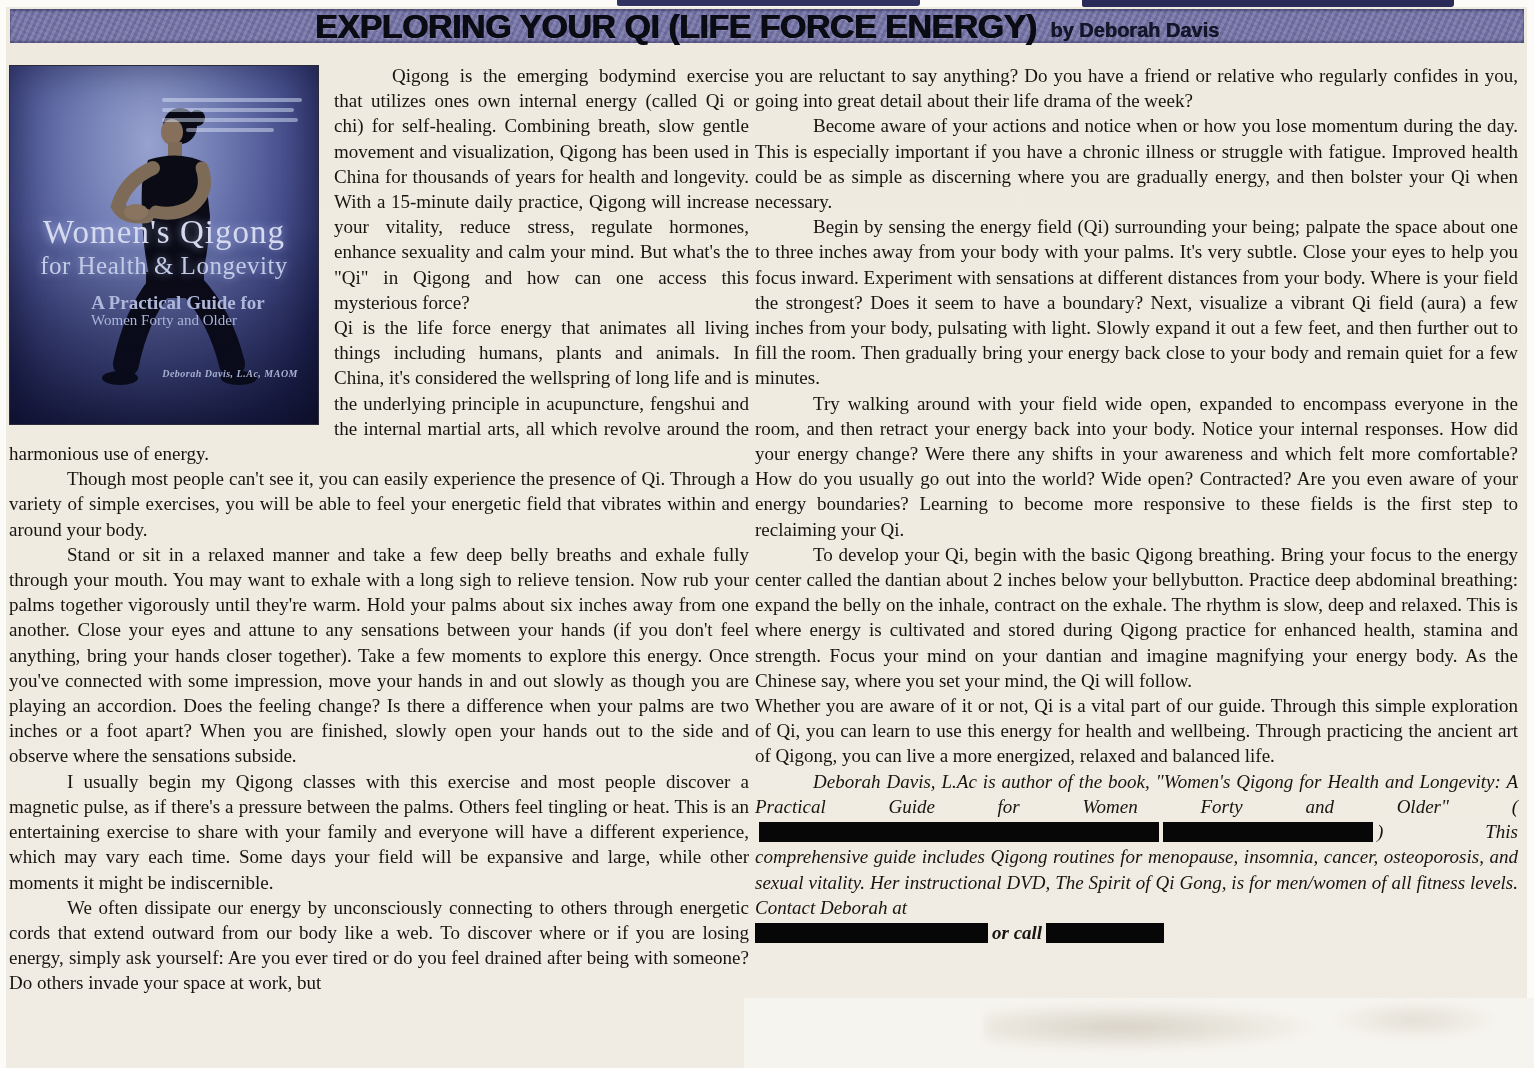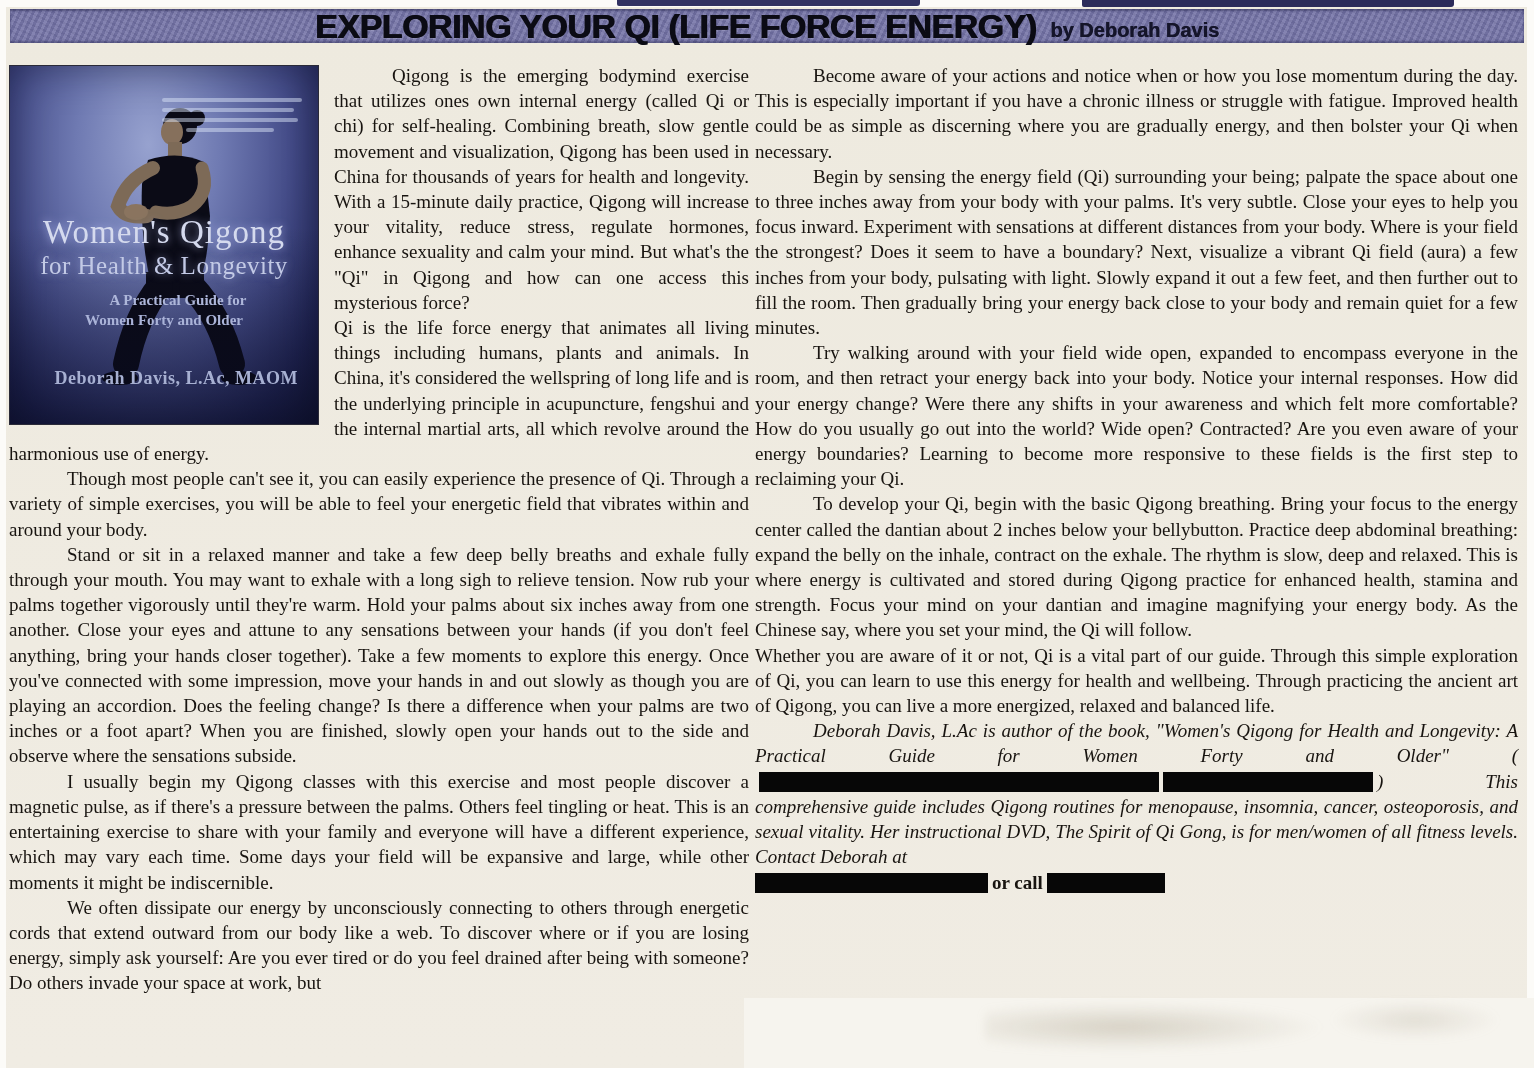--- a/index.html
+++ b/index.html
@@ -81,39 +81,39 @@
   .cover-figure{position:absolute;inset:0;}
   .cover-text{position:absolute;left:0;right:0;text-align:center;}
   .cover-title1{
     top:148px;font-size:33px;color:#d5daee;letter-spacing:1px;
     text-shadow:0 0 9px rgba(190,202,255,0.65);
   }
   .cover-title2{
     top:186px;font-size:25px;color:#c3cae6;letter-spacing:0.5px;
     text-shadow:0 0 8px rgba(190,202,255,0.55);
   }
-  .cover-sub1{top:226px;font-size:15px;font-weight:bold;color:#aeb7da;padding-left:28px;}
-  .cover-sub2{top:246px;font-size:15px;font-weight:bold;color:#aab3d8;text-align:center;}
+  .cover-sub1{top:226px;font-size:19px;font-weight:bold;color:#aeb7da;padding-left:28px;}
+  .cover-sub2{top:246px;font-size:15px;font-weight:normal;color:#aab3d8;text-align:center;}
   .cover-author{
-    position:absolute;right:20px;top:302px;font-size:18px;font-weight:bold;
-    color:#a7b0d2;letter-spacing:0.5px;
+    position:absolute;right:20px;top:302px;font-size:10px;font-weight:bold;
+    color:#a7b0d2;letter-spacing:0.5px;font-style:italic;
   }
 
   
   .bio{font-style:italic;}
   .redact{
     display:inline-block;height:20px;background:#070707;
     vertical-align:-4px;margin:0 4px;
   }
   .r1{width:400px;}
   .r2{width:210px;margin-left:0;}
   .r3{width:233px;margin-left:0;}
   .r4{width:118px;}
   .bio-tail{
-    font-size:19px;line-height:25.2px;font-weight:bold;color:#181410;
+    font-size:19px;line-height:25.2px;font-weight:bold;font-style:italic;color:#181410;
   }
 </style>
 </head>
 <body>
 
 <div class="paper"></div>
 <div class="light-zone"></div>
 <div class="smudge"></div>
 <div class="smudge2"></div>
 <div class="artifact a1"></div>
@@ -168,20 +168,21 @@
 
   <p class="indent">Qigong is the emerging bodymind exercise that utilizes ones own internal energy (called Qi or chi) for self-healing. Combining breath, slow gentle movement and visualization, Qigong has been used in China for thousands of years for health and longevity. With a 15-minute daily practice, Qigong will increase your vitality, reduce stress, regulate hormones, enhance sexuality and calm your mind. But what's the "Qi" in Qigong and how can one access this mysterious force?</p>
   <p>Qi is the life force energy that animates all living things including humans, plants and animals. In China, it's considered the wellspring of long life and is the underlying principle in acupuncture, fengshui and the internal martial arts, all which revolve around the harmonious use of energy.</p>
   <p class="indent">Though most people can't see it, you can easily experience the presence of Qi. Through a variety of simple exercises, you will be able to feel your energetic field that vibrates within and around your body.</p>
   <p class="indent">Stand or sit in a relaxed manner and take a few deep belly breaths and exhale fully through your mouth. You may want to exhale with a long sigh to relieve tension. Now rub your palms together vigorously until they're warm. Hold your palms about six inches away from one another. Close your eyes and attune to any sensations between your hands (if you don't feel anything, bring your hands closer together). Take a few moments to explore this energy. Once you've connected with some impression, move your hands in and out slowly as though you are playing an accordion. Does the feeling change? Is there a difference when your palms are two inches or a foot apart? When you are finished, slowly open your hands out to the side and observe where the sensations subside.</p>
   <p class="indent">I usually begin my Qigong classes with this exercise and most people discover a magnetic pulse, as if there's a pressure between the palms. Others feel tingling or heat. This is an entertaining exercise to share with your family and everyone will have a different experience, which may vary each time. Some days your field will be expansive and large, while other moments it might be indiscernible.</p>
   <p class="indent">We often dissipate our energy by unconsciously connecting to others through energetic cords that extend outward from our body like a web. To discover where or if you are losing energy, simply ask yourself: Are you ever tired or do you feel drained after being with someone? Do others invade your space at work, but</p>
 </div>
 
 <div class="col col-right">
+  <p>you are reluctant to say anything? Do you have a friend or relative who regularly confides in you, going into great detail about their life drama of the week?</p>
   <p class="indent">Become aware of your actions and notice when or how you lose momentum during the day. This is especially important if you have a chronic illness or struggle with fatigue. Improved health could be as simple as discerning where you are gradually energy, and then bolster your Qi when necessary.</p>
   <p class="indent">Begin by sensing the energy field (Qi) surrounding your being; palpate the space about one to three inches away from your body with your palms. It's very subtle. Close your eyes to help you focus inward. Experiment with sensations at different distances from your body. Where is your field the strongest? Does it seem to have a boundary? Next, visualize a vibrant Qi field (aura) a few inches from your body, pulsating with light. Slowly expand it out a few feet, and then further out to fill the room. Then gradually bring your energy back close to your body and remain quiet for a few minutes.</p>
   <p class="indent">Try walking around with your field wide open, expanded to encompass everyone in the room, and then retract your energy back into your body. Notice your internal responses. How did your energy change? Were there any shifts in your awareness and which felt more comfortable? How do you usually go out into the world? Wide open? Contracted? Are you even aware of your energy boundaries? Learning to become more responsive to these fields is the first step to reclaiming your Qi.</p>
   <p class="indent">To develop your Qi, begin with the basic Qigong breathing. Bring your focus to the energy center called the dantian about 2 inches below your bellybutton. Practice deep abdominal breathing: expand the belly on the inhale, contract on the exhale. The rhythm is slow, deep and relaxed. This is where energy is cultivated and stored during Qigong practice for enhanced health, stamina and strength. Focus your mind on your dantian and imagine magnifying your energy body. As the Chinese say, where you set your mind, the Qi will follow.</p>
   <p>Whether you are aware of it or not, Qi is a vital part of our guide. Through this simple exploration of Qi, you can learn to use this energy for health and wellbeing. Through practicing the ancient art of Qigong, you can live a more energized, relaxed and balanced life.</p>
 
   <p class="indent bio"><span>Deborah Davis, L.Ac is author of the book, "Women's Qigong for Health and Longevity: A Practical Guide for Women Forty and Older" (</span><span class="redact r1"></span><span class="redact r2"></span><span>) This comprehensive guide includes Qigong routines for menopause, insomnia, cancer, osteoporosis, and sexual vitality. Her instructional DVD, The Spirit of Qi Gong, is for men/women of all fitness levels. Contact Deborah at</span></p>
 
   <div class="bio-tail"><span class="redact r3"></span><span>or call</span><span class="redact r4"></span></div>
 </div>

